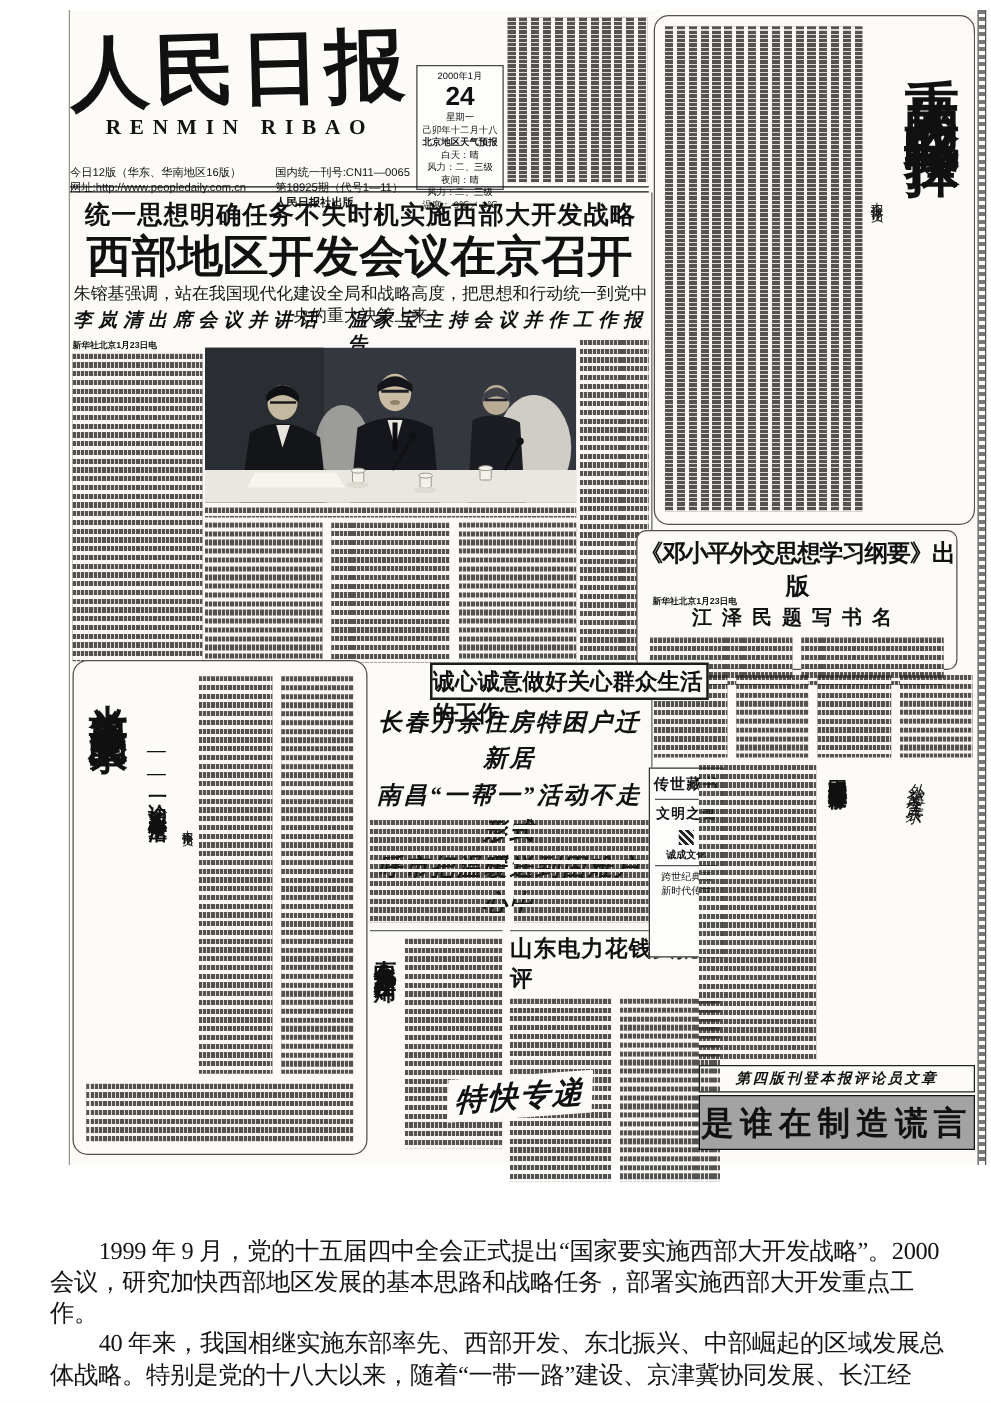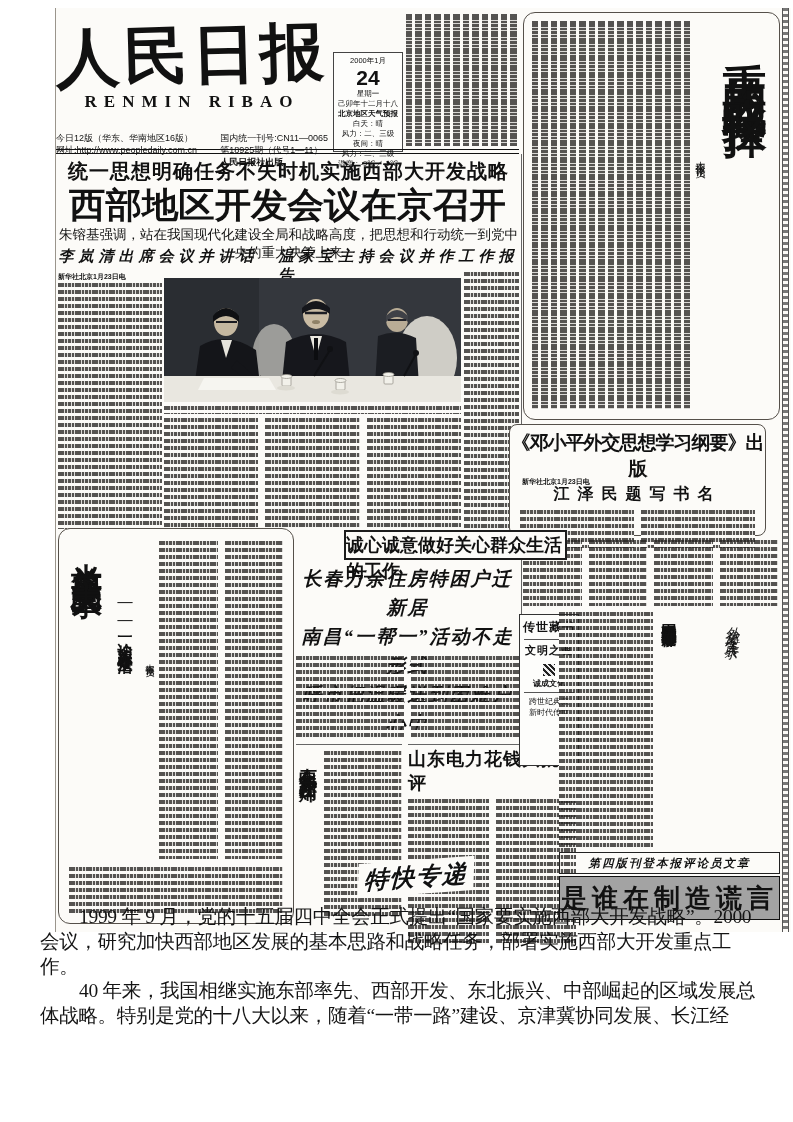--- a/index.html
+++ b/index.html
@@ -246,19 +246,19 @@
       <div class="abs v" style="left:100px;top:0;height:236px;font-size:15px;font-weight:900;letter-spacing:0.5px;">中国强烈谴责日本国内否定侵华罪行事件</div>
       <div class="abs v serif" style="left:160px;top:4px;height:170px;font-size:13px;font-style:italic;letter-spacing:3px;transform:rotate(3deg);">外交部发言人表示</div>
     </div>
 
     <div class="abs notebox" style="left:503px;top:844px;width:219px;height:20px;line-height:20px;">第四版刊登本报评论员文章</div>
     <div class="abs liarbox" style="left:503px;top:868px;width:219px;height:42px;line-height:42px;">是谁在制造谎言</div>
 
     <div class="abs edge" style="left:726px;top:0;width:5px;height:924px;"></div>
   </div>
 
-  <div class="abs caption" style="left:40px;top:905px;width:718px;">
+  <div class="abs caption" style="left:40px;top:990px;width:718px;">
     <div class="indent">1999 年 9 月，党的十五届四中全会正式提出“国家要实施西部大开发战略”。2000</div>
     <div>会议，研究加快西部地区发展的基本思路和战略任务，部署实施西部大开发重点工作。</div>
     <div class="indent">40 年来，我国相继实施东部率先、西部开发、东北振兴、中部崛起的区域发展总</div>
     <div>体战略。特别是党的十八大以来，随着“一带一路”建设、京津冀协同发展、长江经</div>
   </div>
 </div>
 
 </body></html>

